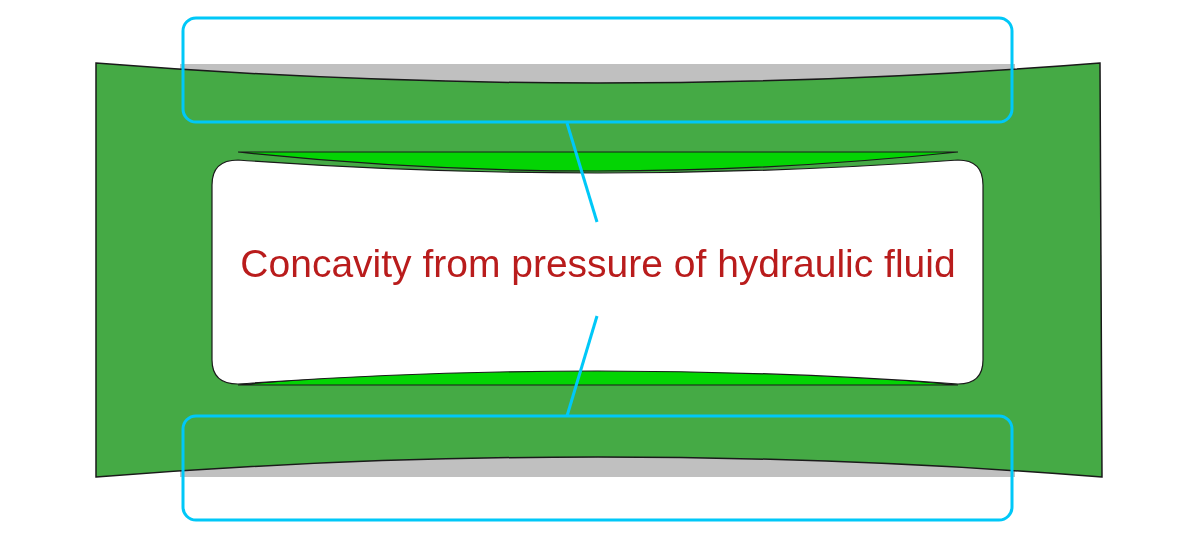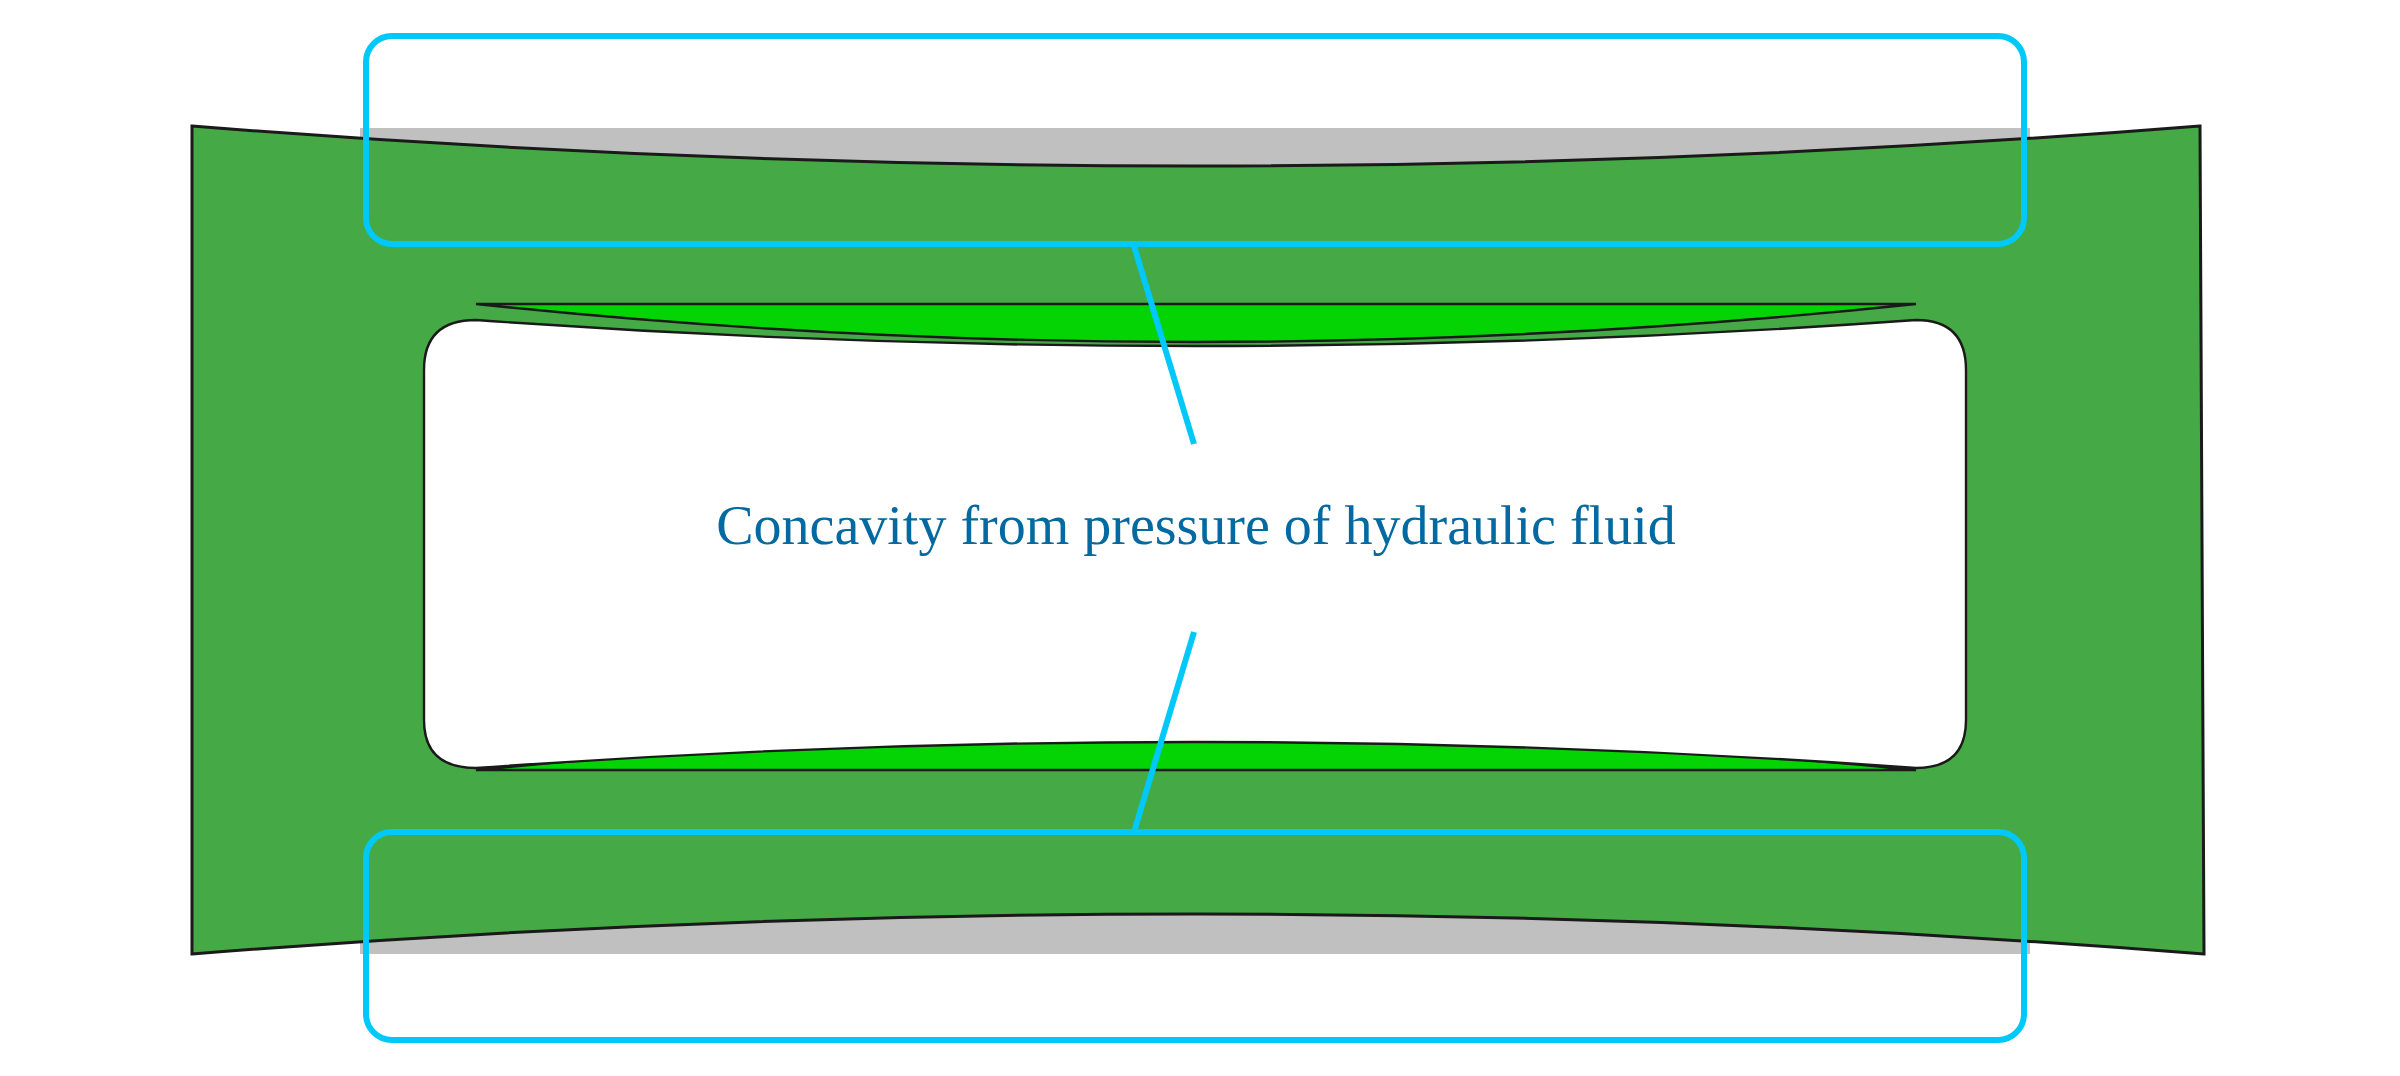--- a/index.html
+++ b/index.html
@@ -3,23 +3,23 @@
   <meta charset="utf-8">
   <style>
     html, body { margin: 0; padding: 0; background: #ffffff; }
     body { width: 1200px; height: 538px; position: relative; overflow: hidden; }
     svg { position: absolute; left: 0; top: 0; }
     .label {
       position: absolute;
       left: 0; width: 1196px;
       top: 244px;
       text-align: center;
-      font-family: Liberation Serif, serif;
-      font-size: 28px;
-      color: #0369a1;
+      font-family: Liberation Sans, sans-serif;
+      font-size: 39px;
+      color: #b91c1c;
       line-height: 40px;
       white-space: nowrap;
     }
   </style>
 </head>
 <body>
 
 <svg width="1200" height="538" viewBox="0 0 1200 538">
 
   <path d="M 180 64 L 1015 64 L 1015 72 Q 597 104 180 72 Z" fill="#c0c0c0"></path>

